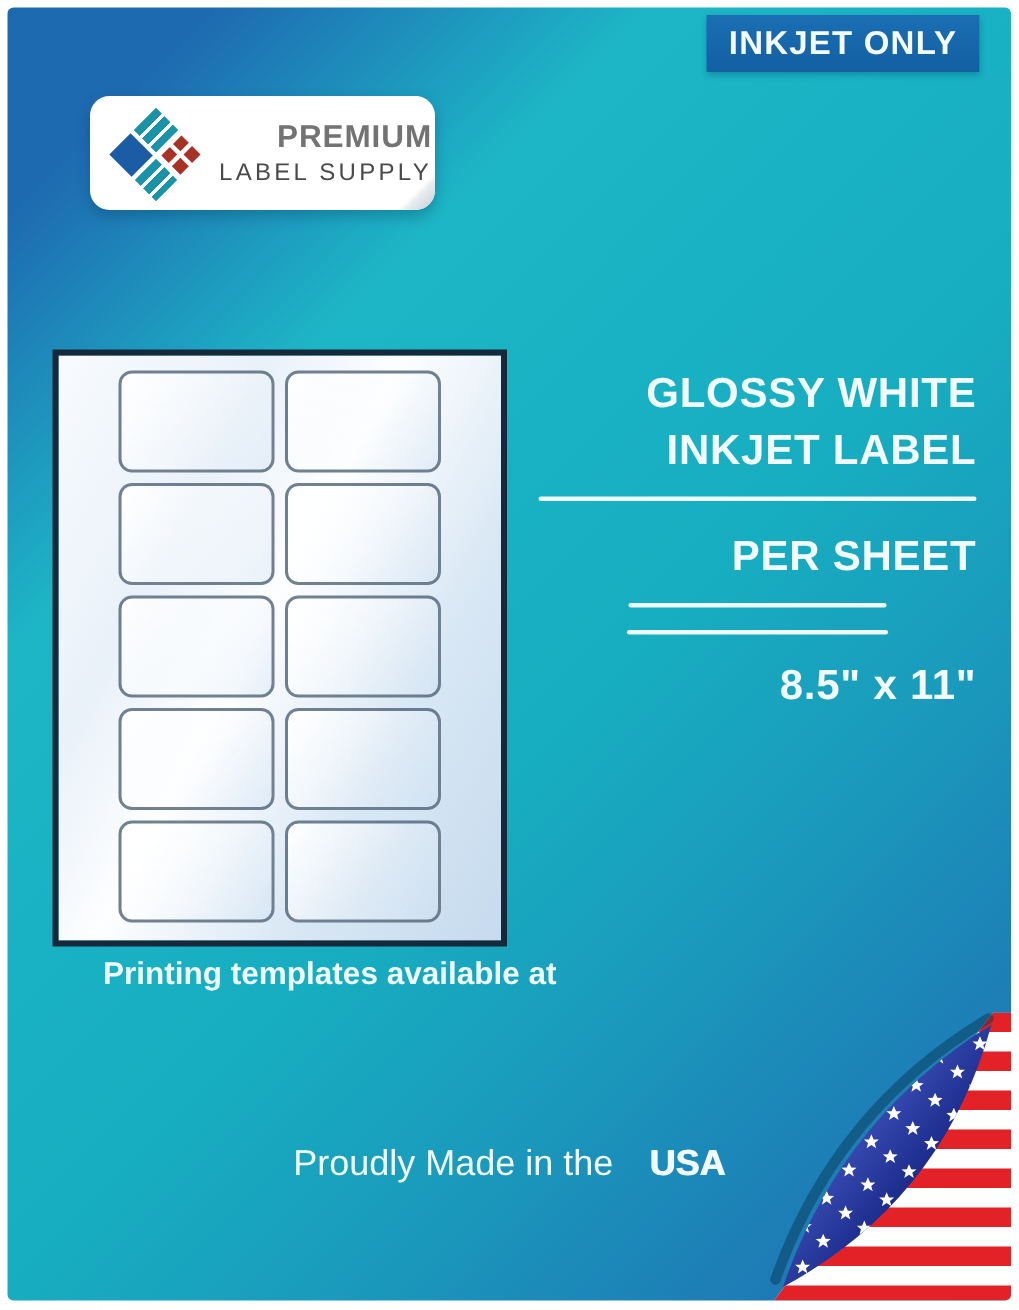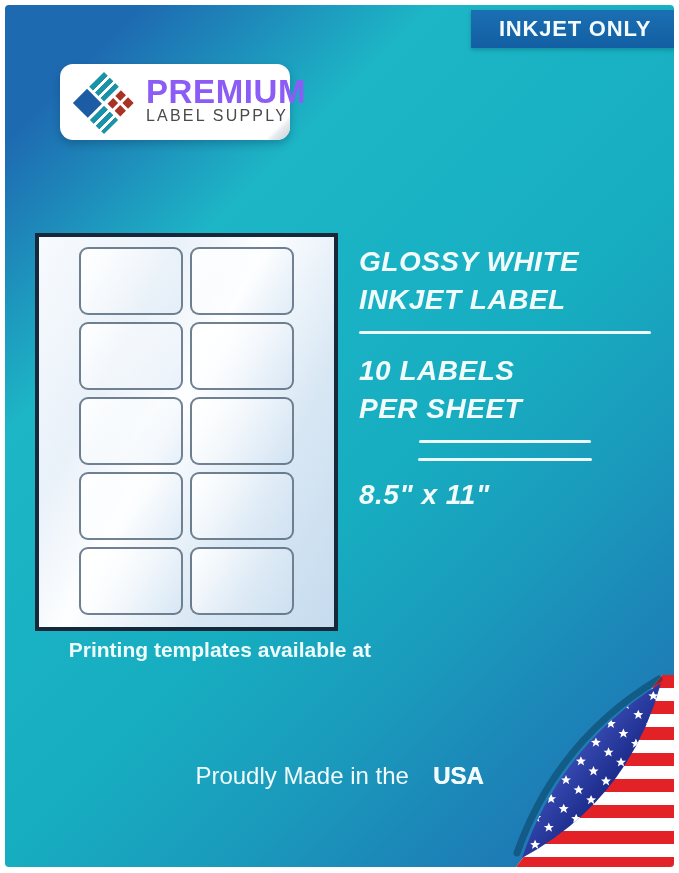--- a/index.html
+++ b/index.html
@@ -11,21 +11,21 @@
   .canvas{position:relative;width:679px;height:873px;background:#ffffff;overflow:hidden;}
   .bg{
     position:absolute;left:5px;top:5px;right:5px;bottom:6px;border-radius:4px;overflow:hidden;
     background:linear-gradient(135deg,
       #1e6ab1 0%, #1e6ab1 9%, #1db6c6 28%, #19b2c4 42%,
       #17adc0 56%, #1a9bbc 70%, #1c86b8 82%, #2068b0 100%);
   }
 
   
   .badge{
-    position:absolute;left:466px;top:5px;width:208px;height:38px;
+    position:absolute;left:466px;top:5px;width:182px;height:38px;
     background:linear-gradient(180deg,#1a6fb2,#135fa3);
     display:flex;align-items:center;justify-content:center;
     box-shadow:0 2px 4px rgba(0,30,60,.25);
   }
   .badge span{color:#f4fbff;font-size:22px;font-weight:700;letter-spacing:.8px;}
 
   
   .sticker{
     position:absolute;left:55px;top:59px;width:230px;height:76px;
     background:#ffffff;border-radius:13px;
@@ -34,21 +34,21 @@
   .logo-mark{position:absolute;left:22px;top:17px;width:44px;height:44px;}
   .lm-grid{
     width:44px;height:44px;transform:rotate(45deg);
     display:grid;grid-template-columns:1fr 1fr;grid-template-rows:1fr 1fr;gap:3px;
   }
   .lm-teal{background:repeating-linear-gradient(90deg,#1a93a8 0 5.5px,#ffffff 5.5px 8px);}
   .lm-blue{background:#1b5ca4;}
   .lm-red{display:grid;grid-template-columns:1fr 1fr;grid-template-rows:1fr 1fr;gap:3px;padding:1px;}
   .lm-red div{background:#a93226;}
   .logo-text{position:absolute;left:86px;top:15px;}
-  .logo-line1{font-size:33px;font-weight:800;color:#8b5cf6;letter-spacing:.6px;line-height:26px;text-align:right;}
+  .logo-line1{font-size:21px;font-weight:800;color:#737373;letter-spacing:.6px;line-height:26px;text-align:right;}
   .logo-line2{font-size:16px;font-weight:400;color:#4a4a4a;letter-spacing:2.2px;line-height:18px;margin-top:2px;}
   .sticker-curl{
     position:absolute;right:0;bottom:0;width:26px;height:26px;border-bottom-right-radius:13px;
     background:linear-gradient(315deg,#c4ccd2 0%,#e9edf0 38%,#ffffff 49%,rgba(255,255,255,0) 50%);
   }
 
   
   .sheet{
     position:absolute;left:30px;top:228px;width:303px;height:398px;box-sizing:border-box;
     border:4px solid #16283a;
@@ -63,21 +63,21 @@
     background:linear-gradient(125deg,rgba(255,255,255,.95),rgba(255,255,255,.25) 55%,rgba(208,226,243,.4));
   }
 
   
   .templates-note{
     position:absolute;left:8px;top:631px;width:358px;text-align:right;
     color:#eefcfc;font-weight:700;font-size:21px;line-height:27px;
   }
 
   
-  .right-col{position:absolute;left:354px;top:238px;width:292px;text-align:left;color:#f2fbfc;font-style:italic;}
+  .right-col{position:absolute;left:354px;top:238px;width:292px;text-align:right;color:#f2fbfc;}
   .spec-line{height:38px;line-height:38px;font-size:28px;font-weight:800;letter-spacing:.5px;white-space:nowrap;}
   .divider{height:3px;background:#eefafa;border-radius:2px;}
   .divider.d1{width:292px;margin:12px auto 18px;}
   .divider.d2{width:172px;margin:12px auto 15px;}
   .divider.d3{width:174px;margin:12px auto 15px;}
 
   
   .footer-line{
     position:absolute;left:0;top:757px;width:100%;text-align:center;color:#f2fbfc;font-size:24px;
   }
@@ -137,21 +137,20 @@
       <div>Printing templates available at</div>
     </div>
 
     <div class="right-col">
       <div>
         <div class="spec-line">GLOSSY WHITE</div>
         <div class="spec-line">INKJET LABEL</div>
       </div>
       <div class="divider d1"></div>
       <div>
-        <div class="spec-line">10 LABELS</div>
         <div class="spec-line">PER SHEET</div>
       </div>
       <div class="divider d2"></div>
       <div class="divider d3"></div>
       <div>
         <div class="spec-line">8.5" x 11"</div>
       </div>
     </div>
 
     <div class="footer-line">

